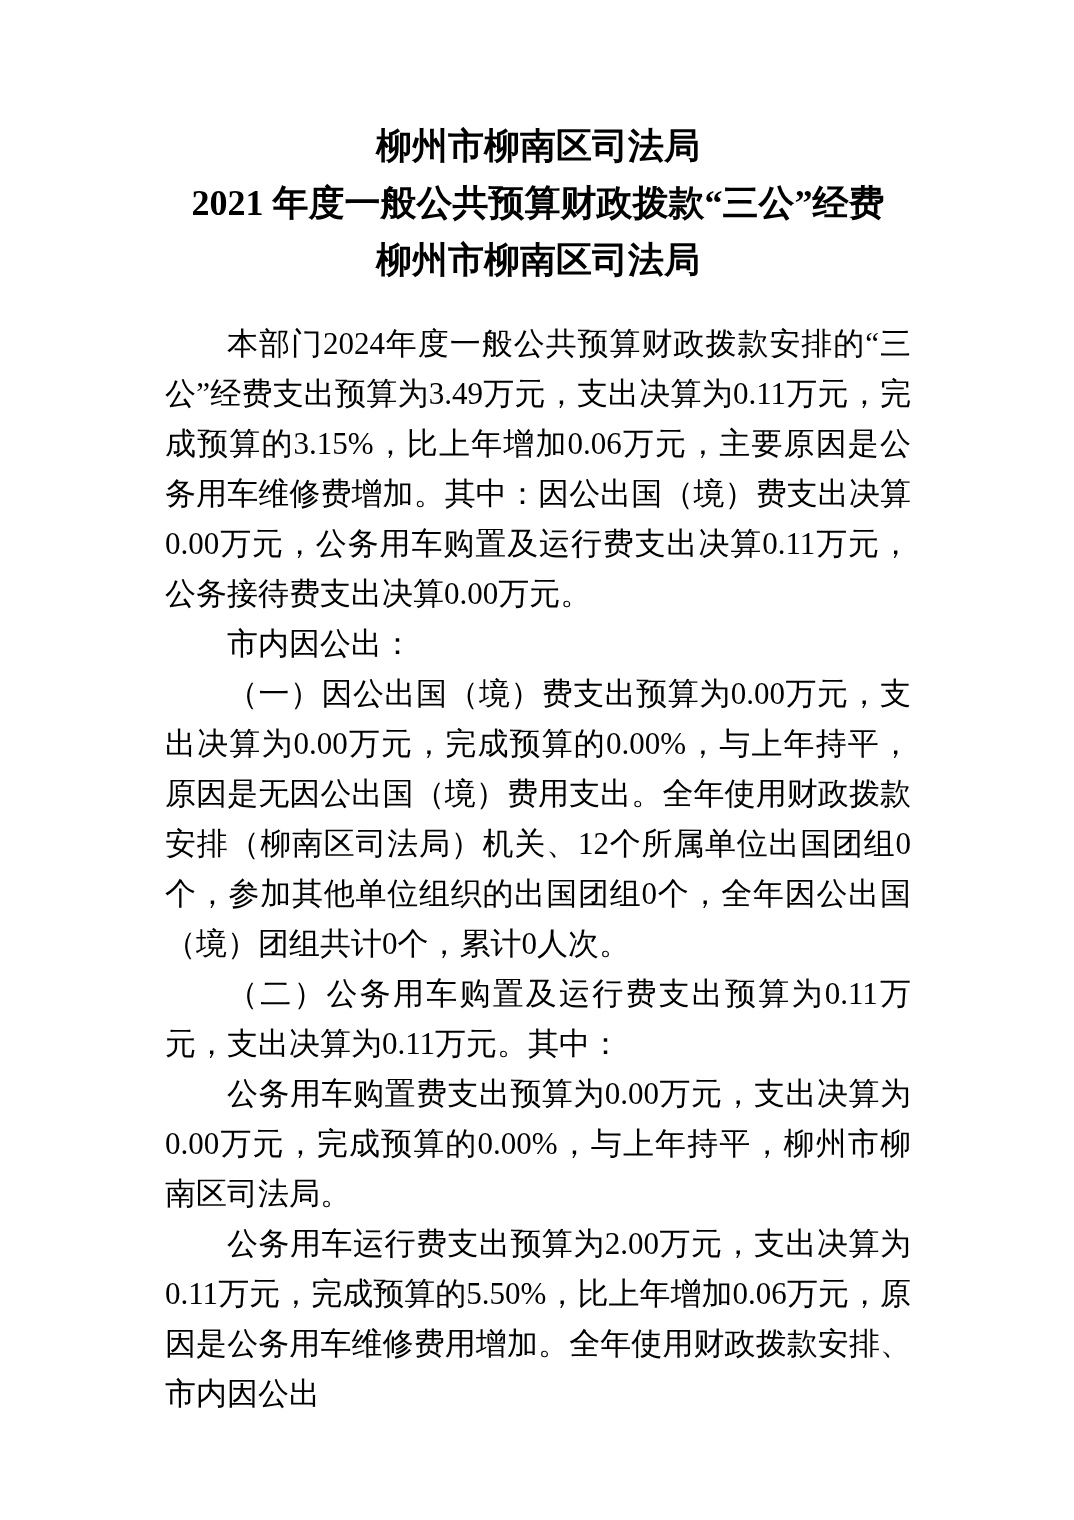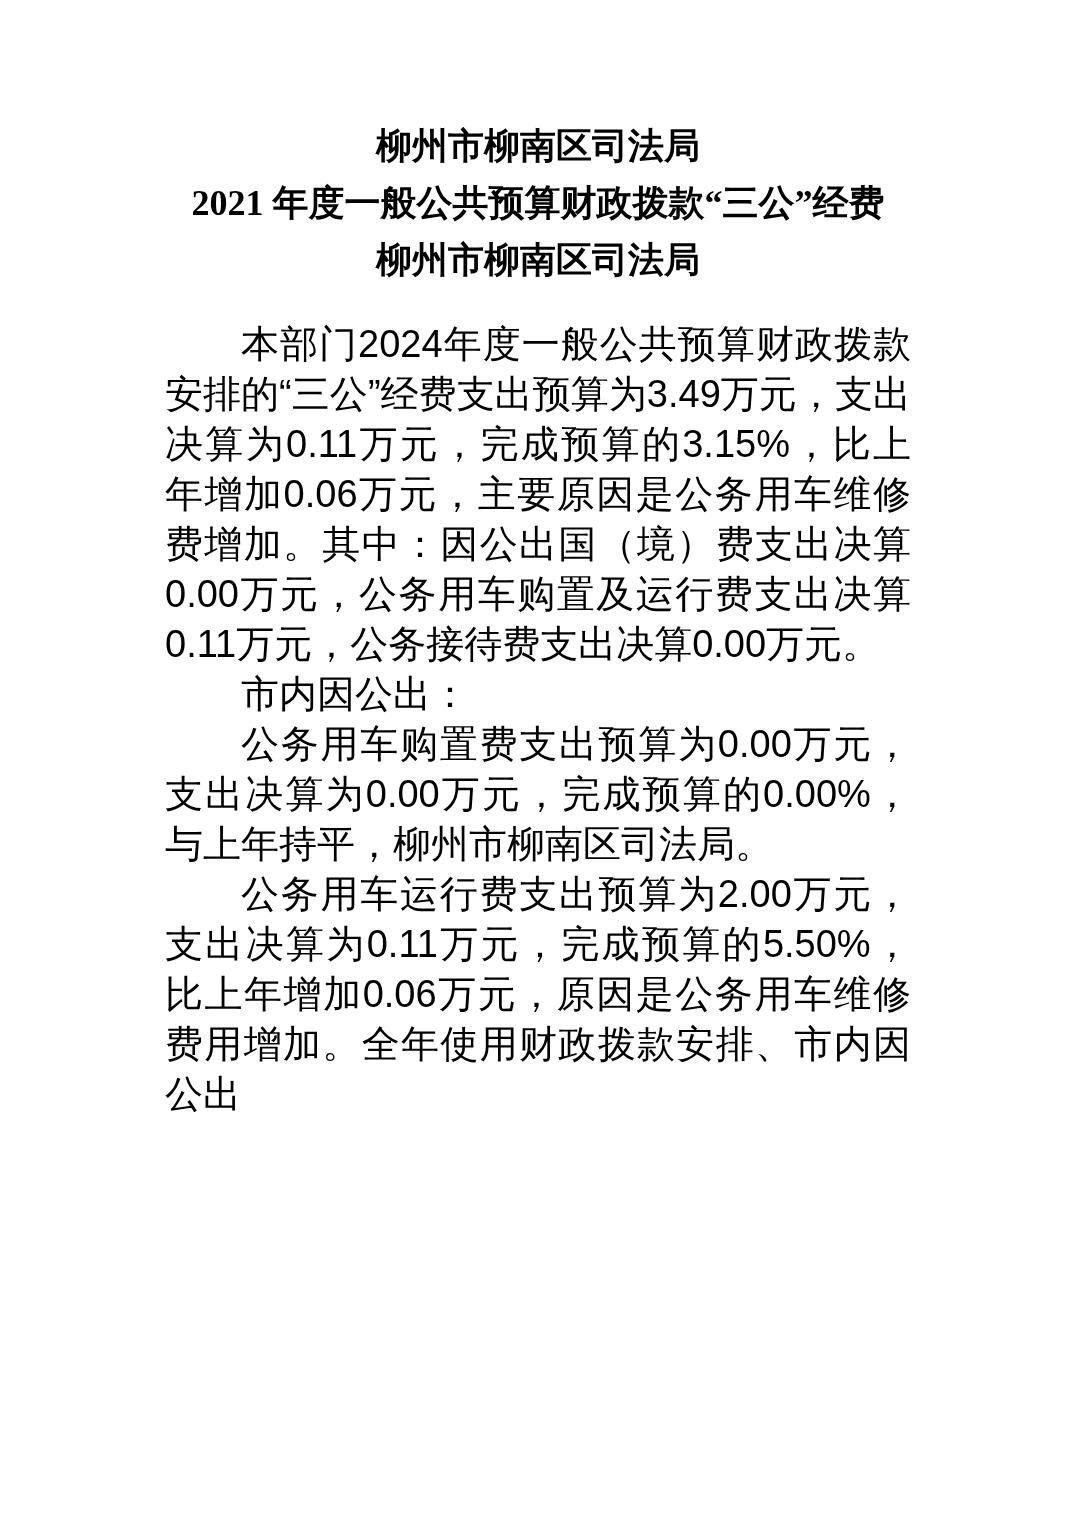--- a/index.html
+++ b/index.html
@@ -26,22 +26,22 @@
     font-family: "Liberation Serif", "DejaVu Serif", serif;
     font-weight: bold;
     font-size: 36px;
     line-height: 57px;
     text-align: center;
     color: #000000;
     margin: 0;
   }
   .doc-body {
     margin-top: 30px;
-    font-family: Liberation Sans, sans-serif;
-    font-size: 38px;
+    font-family: Liberation Serif, serif;
+    font-size: 31px;
     line-height: 50px;
     color: #000000;
   }
   .doc-body p {
     margin: 0;
     text-align: justify;
     text-justify: inter-ideograph;
     text-indent: 2em;
     word-break: break-all;
   }
@@ -52,18 +52,20 @@
 <div class="page">
   <div class="content">
 
     <h1 class="doc-title">柳州市柳南区司法局</h1>
     <h1 class="doc-title">2021 年度一般公共预算财政拨款“三公”经费</h1>
     <h1 class="doc-title">柳州市柳南区司法局</h1>
 
     <div class="doc-body">
       <p>本部门2024年度一般公共预算财政拨款安排的“三公”经费支出预算为3.49万元，支出决算为0.11万元，完成预算的3.15%，比上年增加0.06万元，主要原因是公务用车维修费增加。其中：因公出国（境）费支出决算0.00万元，公务用车购置及运行费支出决算0.11万元，公务接待费支出决算0.00万元。</p>
       <p>市内因公出：</p>
+      <p>（一）因公出国（境）费支出预算为0.00万元，支出决算为0.00万元，完成预算的0.00%，与上年持平，原因是无因公出国（境）费用支出。全年使用财政拨款安排（柳南区司法局）机关、12个所属单位出国团组0个，参加其他单位组织的出国团组0个，全年因公出国（境）团组共计0个，累计0人次。</p>
+      <p>（二）公务用车购置及运行费支出预算为0.11万元，支出决算为0.11万元。其中：</p>
       <p>公务用车购置费支出预算为0.00万元，支出决算为0.00万元，完成预算的0.00%，与上年持平，柳州市柳南区司法局。</p>
       <p>公务用车运行费支出预算为2.00万元，支出决算为0.11万元，完成预算的5.50%，比上年增加0.06万元，原因是公务用车维修费用增加。全年使用财政拨款安排、市内因公出</p>
     </div>
 
   </div>
 </div>
 
 </body></html>

